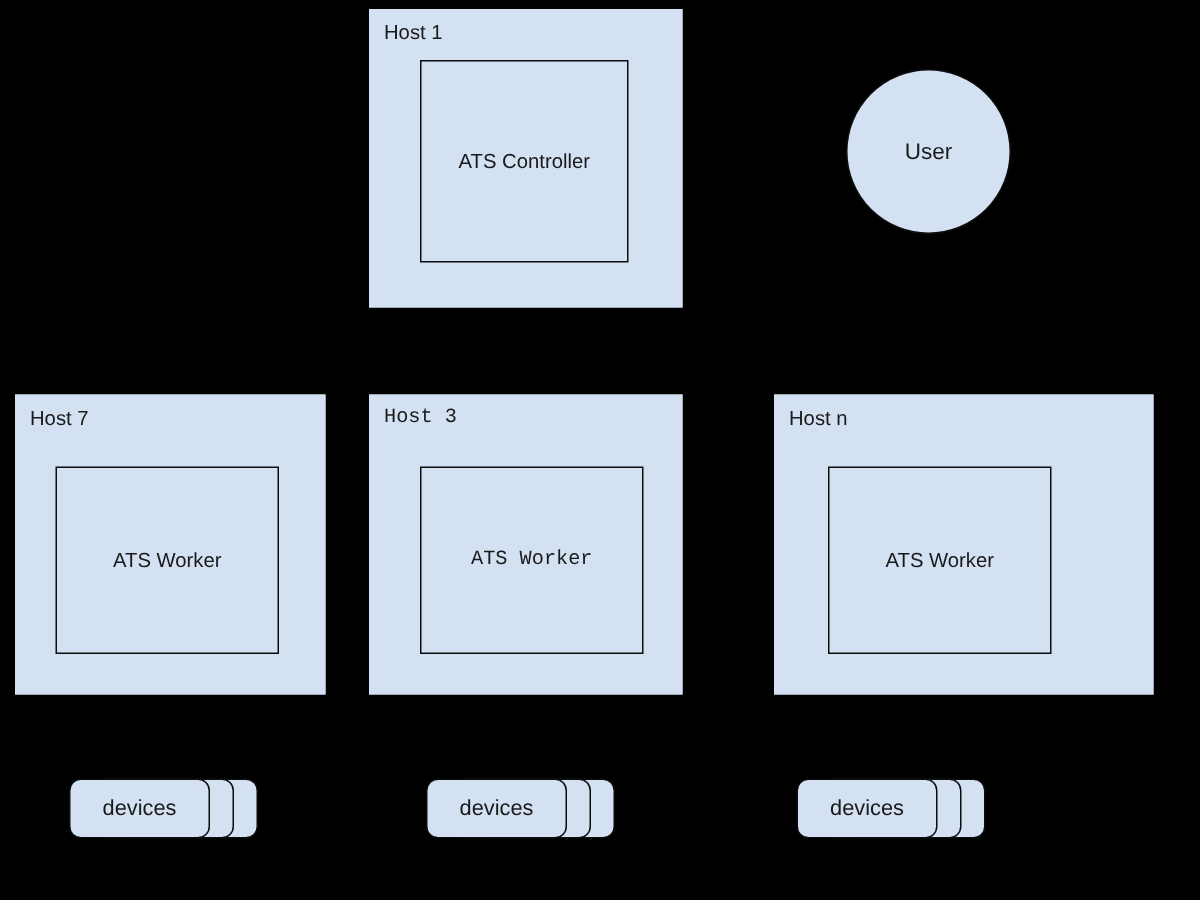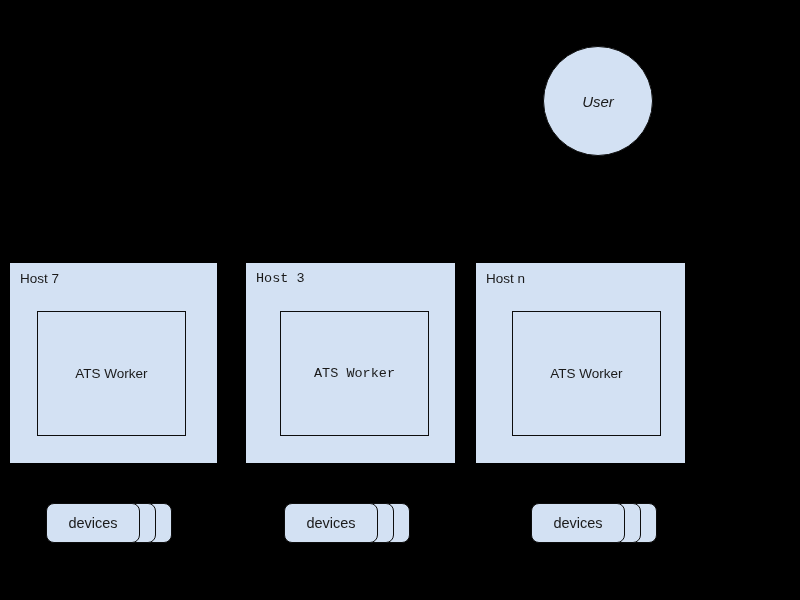--- a/index.html
+++ b/index.html
@@ -66,21 +66,21 @@
     white-space: nowrap;
   }
 
   
   .device-stack {
     position: absolute;
     height: 40px;
   }
   .device-card {
     position: absolute;
-    top: 0;
+    top: 16px;
     height: 40px;
     background: #d3e1f3;
     border: 1.3px solid #0d0d0d;
     border-radius: 8px;
     box-sizing: border-box;
   }
   .device-card.back2 { left: 32px; width: 94px; z-index: 1; }
   .device-card.back1 { left: 16px; width: 94px; z-index: 2; }
   .device-card.front {
     left: 0;
@@ -94,40 +94,46 @@
     font-size: 14.5px;
     color: #1a1a1a;
     white-space: nowrap;
   }
 </style>
 </head>
 <body>
 
 <div id="canvas">
 
+  <div class="host-box" style="left:246px; top:6px; width:209px; height:199px;">
+    <span class="host-label">Host 1</span>
+    <div class="component-box" style="left:33px; top:33px; width:139px; height:135px;">
+      <span class="component-label">ATS Controller</span>
+    </div>
+  </div>
 
-  <div class="actor-circle" style="left:543px; top:46px; width:110px; height:110px;font-style:italic;">
+  <div class="actor-circle" style="left:564px; top:46px; width:110px; height:110px;">
     <span class="actor-label">User</span>
   </div>
 
   <div class="host-box" style="left:10px; top:263px; width:207px; height:200px;">
     <span class="host-label">Host 7</span>
     <div class="component-box" style="left:26px; top:47px; width:149px; height:125px;">
       <span class="component-label">ATS Worker</span>
     </div>
   </div>
 
   <div class="host-box" style="left:246px; top:263px; width:209px; height:200px;font-family:Liberation Mono, monospace;">
     <span class="host-label">Host 3</span>
     <div class="component-box" style="left:33px; top:47px; width:149px; height:125px;">
       <span class="component-label">ATS Worker</span>
     </div>
   </div>
 
-  <div class="host-box" style="left:476px; top:263px; width:209px; height:200px;">
+  <div class="host-box" style="left:516px; top:263px; width:253px; height:200px;">
     <span class="host-label">Host n</span>
     <div class="component-box" style="left:35px; top:47px; width:149px; height:125px;">
       <span class="component-label">ATS Worker</span>
     </div>
   </div>
 
   <div class="device-stack" style="left:46px; top:503px; width:126px;">
     <div class="device-card back2"></div>
     <div class="device-card back1"></div>
     <div class="device-card front">

